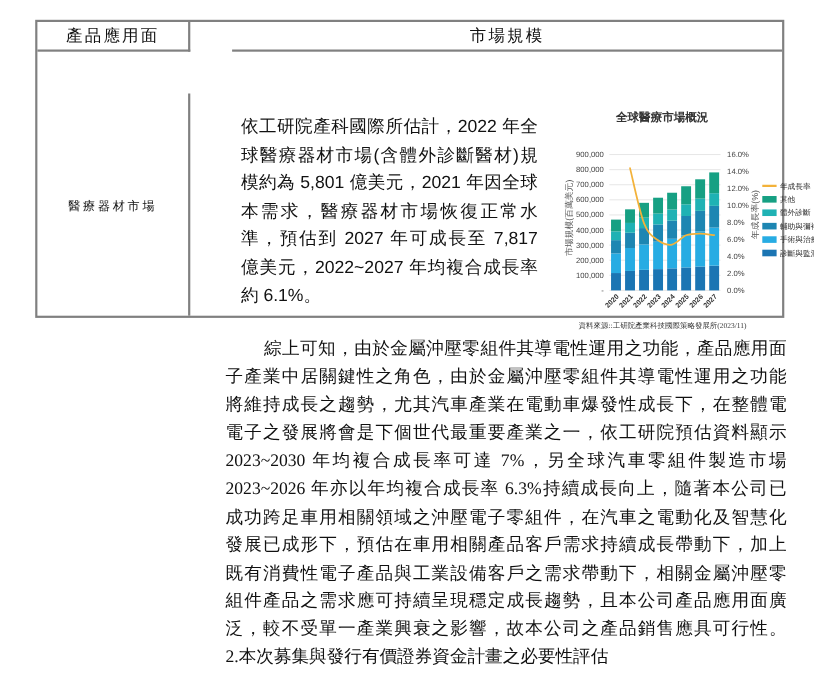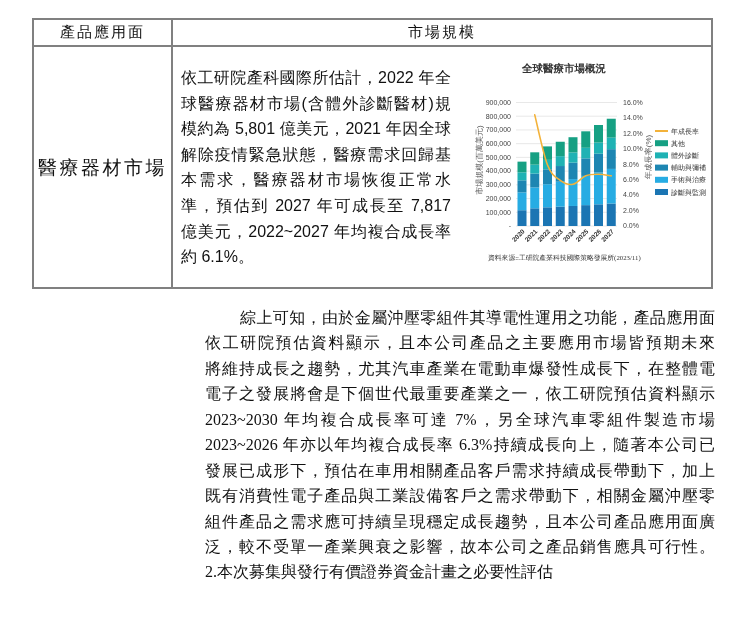--- a/index.html
+++ b/index.html
@@ -4,28 +4,28 @@
 <style>
   html, body { margin:0; padding:0; }
   body {
     width:740px; height:630px; position:relative; overflow:hidden;
     background:#ffffff; color:#111111;
     font-family:"Liberation Serif", "DejaVu Serif", serif;
   }
   .doc-table {
     position:absolute; left:32px; top:18px; width:681px; height:271px;
     border:2px solid #808080; box-sizing:border-box;
-    display:grid; grid-template-columns:139px 1fr; grid-template-rows:27px 1fr;
+    display:grid; grid-template-columns:139px 1fr; grid-template-rows:27px 1fr;gap:38px;
   }
   .cell { box-sizing:border-box; position:relative; }
   .col1 { border-right:2px solid #808080; }
   .hdr { border-bottom:2px solid #808080; display:flex; align-items:center; justify-content:center;
          font-size:15px; letter-spacing:2px; font-family:"Liberation Serif", "DejaVu Serif", serif; }
   .app-cell { display:flex; align-items:center; justify-content:center;
-              font-size:19px; letter-spacing:2.5px; font-family:"Liberation Serif", "DejaVu Serif", serif; padding-top:2px; }
+              font-size:11px; letter-spacing:2.5px; font-family:"Liberation Serif", "DejaVu Serif", serif; padding-top:2px; }
   .market-text {
     position:absolute; left:8px; top:18px; width:270px;
     font-family:"Liberation Sans", "DejaVu Sans", sans-serif; font-size:16px;
   }
   .mt-line, .p-line {
     white-space:nowrap; text-align:justify; text-align-last:justify;
   }
   .mt-line { height:25.6px; line-height:25.6px; }
   .mt-line.last, .p-line.last { text-align:right; text-align-last:left; }
   .chart {
@@ -57,21 +57,20 @@
   </div>
 
   <div class="cell col1 app-cell">
     <span>醫療器材市場</span>
   </div>
   <div class="cell">
     <div class="market-text">
       <div class="mt-line">依工研院產科國際所估計，2022 年全</div>
       <div class="mt-line">球醫療器材市場(含體外診斷醫材)規</div>
       <div class="mt-line">模約為 5,801 億美元，2021 年因全球</div>
-      <div class="mt-line">解除疫情緊急狀態，醫療需求回歸基</div>
       <div class="mt-line">本需求，醫療器材市場恢復正常水</div>
       <div class="mt-line">準，預估到 2027 年可成長至 7,817</div>
       <div class="mt-line">億美元，2022~2027 年均複合成長率</div>
       <div class="mt-line last">約 6.1%。</div>
     </div>
     <svg class="chart" viewBox="474 52 236 215" width="236" height="215" xmlns="http://www.w3.org/2000/svg">
         <text x="564" y="72" text-anchor="middle" class="c-title">全球醫療市場概況</text>
         <line x1="516" x2="617" y1="226" y2="226" class="c-grid"></line>
         <text x="511" y="228.3" text-anchor="end" class="c-tick">-</text>
         <line x1="516" x2="617" y1="212.27777777777777" y2="212.27777777777777" class="c-grid"></line>
@@ -192,23 +191,24 @@
           <rect x="655" y="189" width="13" height="6" fill="#1b75b3"></rect>
           <text x="671" y="194.5" class="c-legend">診斷與監測</text>
         </g>
         <text x="488" y="260" class="c-source">資料來源::工研院產業科技國際策略發展所(2023/11)</text>
       </svg>
   </div>
 </div>
 
 <div class="paragraph">
   <div class="p-line indent">綜上可知，由於金屬沖壓零組件其導電性運用之功能，產品應用面</div>
-  <div class="p-line">依工研院預估資料顯示，且本公司產品之主要應用市場皆預期未來</div>
+  <div class="p-line">子產業中居關鍵性之角色，由於金屬沖壓零組件其導電性運用之功能</div>
   <div class="p-line">將維持成長之趨勢，尤其汽車產業在電動車爆發性成長下，在整體電</div>
   <div class="p-line">電子之發展將會是下個世代最重要產業之一，依工研院預估資料顯示</div>
   <div class="p-line">2023~2030 年均複合成長率可達 7%，另全球汽車零組件製造市場</div>
   <div class="p-line">2023~2026 年亦以年均複合成長率 6.3%持續成長向上，隨著本公司已</div>
+  <div class="p-line">成功跨足車用相關領域之沖壓電子零組件，在汽車之電動化及智慧化</div>
   <div class="p-line">發展已成形下，預估在車用相關產品客戶需求持續成長帶動下，加上</div>
   <div class="p-line">既有消費性電子產品與工業設備客戶之需求帶動下，相關金屬沖壓零</div>
   <div class="p-line">組件產品之需求應可持續呈現穩定成長趨勢，且本公司產品應用面廣</div>
   <div class="p-line">泛，較不受單一產業興衰之影響，故本公司之產品銷售應具可行性。</div>
   <div class="p-line last">2.本次募集與發行有價證券資金計畫之必要性評估</div>
 </div>
 
 </body></html>

